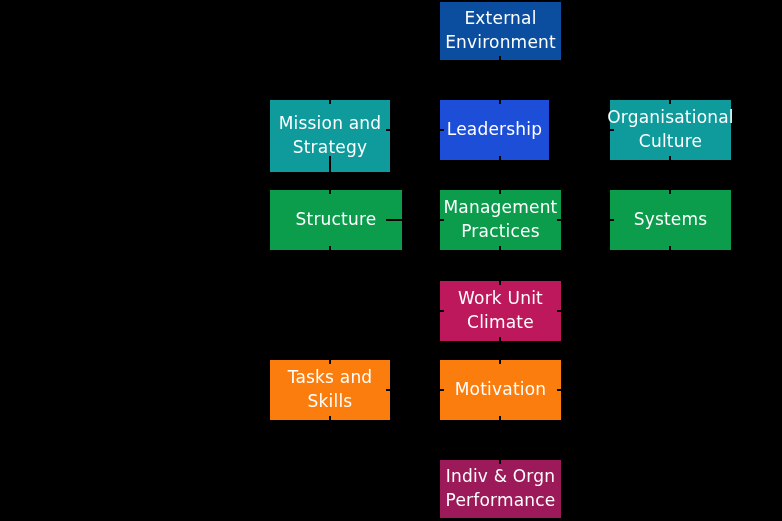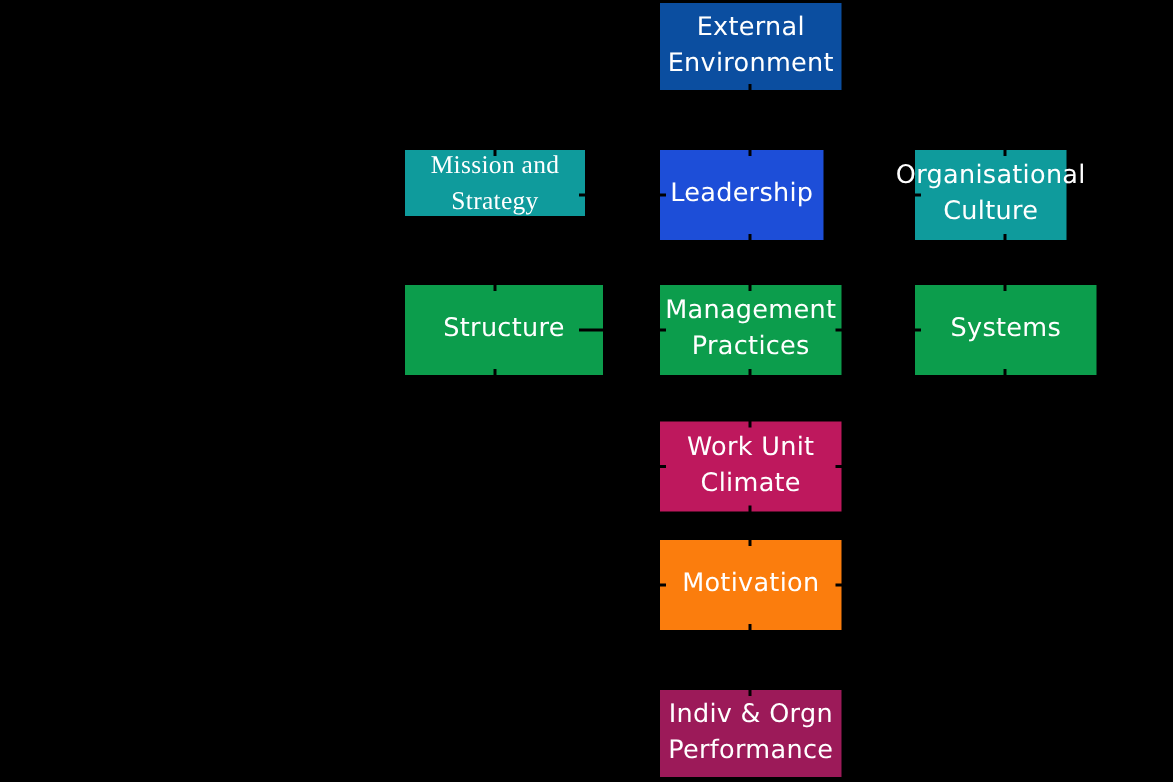--- a/index.html
+++ b/index.html
@@ -42,44 +42,48 @@
 </style>
 </head>
 <body>
 
 <div id="stage">
 
   <div class="node" style="left: 440px; top: 2px; width: 121px; height: 58px; background: rgb(11, 78, 160);">
     <span class="label">External
 Environment</span>
   </div>
-  <div class="node" style="left: 270px; top: 100px; width: 120px; height: 44px; background: rgb(15, 155, 156); font-family: Liberation Serif, serif;">
+  <div class="node" style="left: 270px; top: 100px; width: 120px; height: 72px; background: rgb(15, 155, 156);">
     <span class="label">Mission and
 Strategy</span>
   </div>
   <div class="node" style="left: 440px; top: 100px; width: 109px; height: 60px; background: #1d4ed8;">
     <span class="label">Leadership</span>
   </div>
-  <div class="node" style="left: 610px; top: 100px; width: 101px; height: 60px; background: rgb(15, 155, 156);">
+  <div class="node" style="left: 610px; top: 100px; width: 121px; height: 60px; background: rgb(15, 155, 156);">
     <span class="label">Organisational
 Culture</span>
   </div>
   <div class="node" style="left: 270px; top: 190px; width: 132px; height: 60px; background: rgb(12, 157, 76);">
     <span class="label">Structure</span>
   </div>
   <div class="node" style="left: 440px; top: 190px; width: 121px; height: 60px; background: rgb(12, 157, 76);">
     <span class="label">Management
 Practices</span>
   </div>
   <div class="node" style="left: 610px; top: 190px; width: 121px; height: 60px; background: rgb(12, 157, 76); text-align: right;">
     <span class="label">Systems</span>
   </div>
   <div class="node" style="left: 440px; top: 281px; width: 121px; height: 60px; background: #be185d;">
     <span class="label">Work Unit
 Climate</span>
+  </div>
+  <div class="node" style="left: 270px; top: 360px; width: 120px; height: 60px; background: rgb(251, 125, 13);">
+    <span class="label">Tasks and
+Skills</span>
   </div>
   <div class="node" style="left: 440px; top: 360px; width: 121px; height: 60px; background: rgb(251, 125, 13);">
     <span class="label">Motivation</span>
   </div>
   <div class="node" style="left: 440px; top: 460px; width: 121px; height: 58px; background: rgb(156, 26, 89);">
     <span class="label">Indiv &amp; Orgn
 Performance</span>
   </div>
 
   <svg id="connector-overlay" width="782" height="521" viewBox="0 0 782 521" xmlns="http://www.w3.org/2000/svg">

